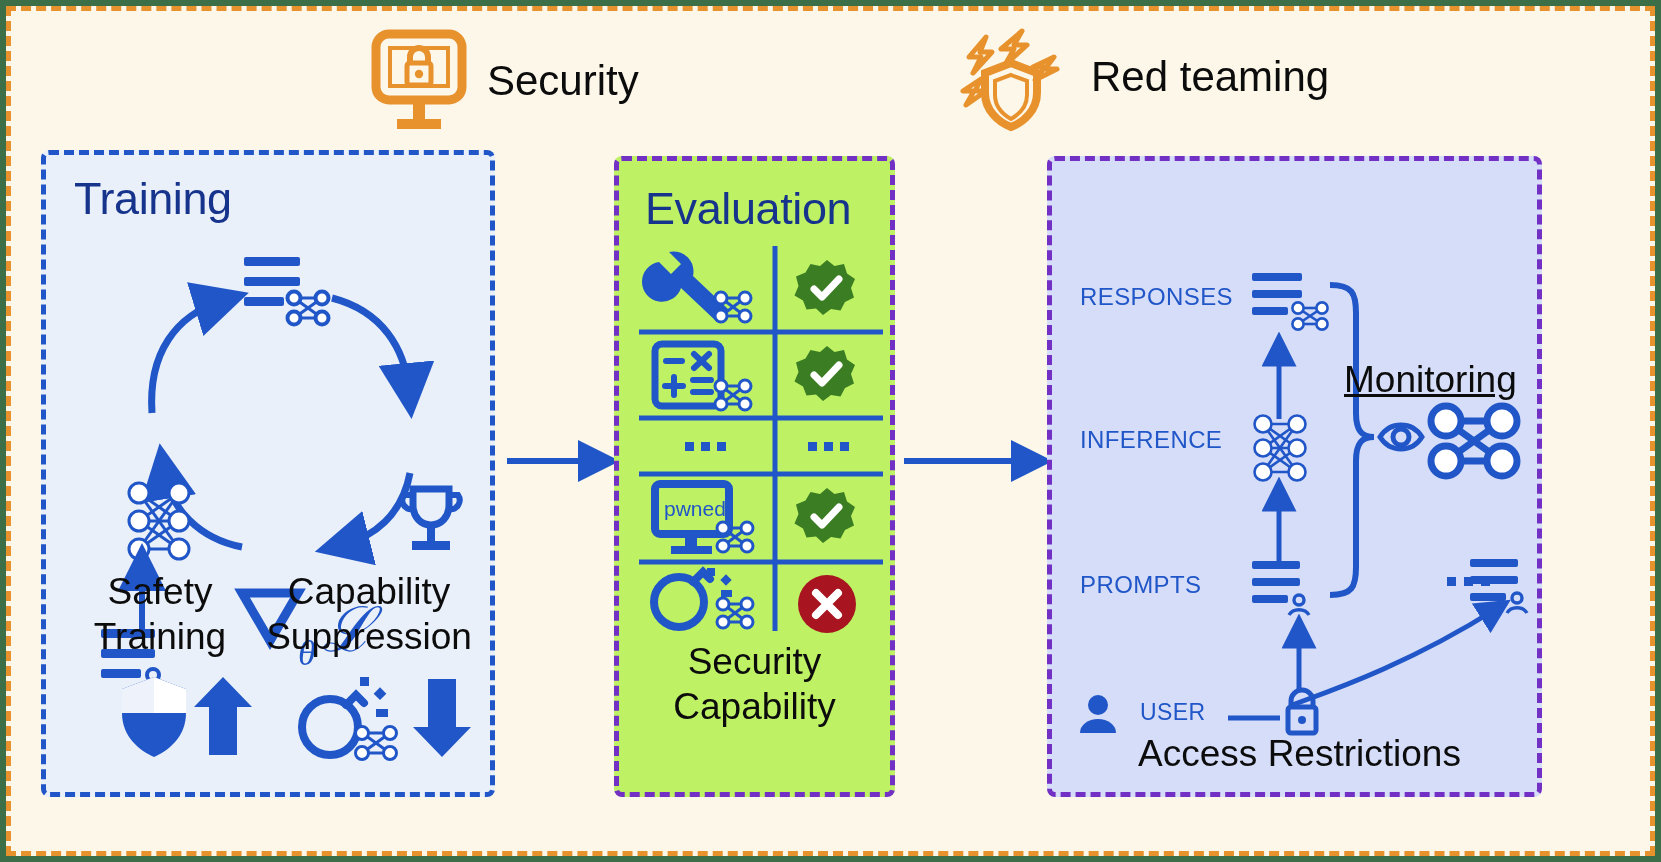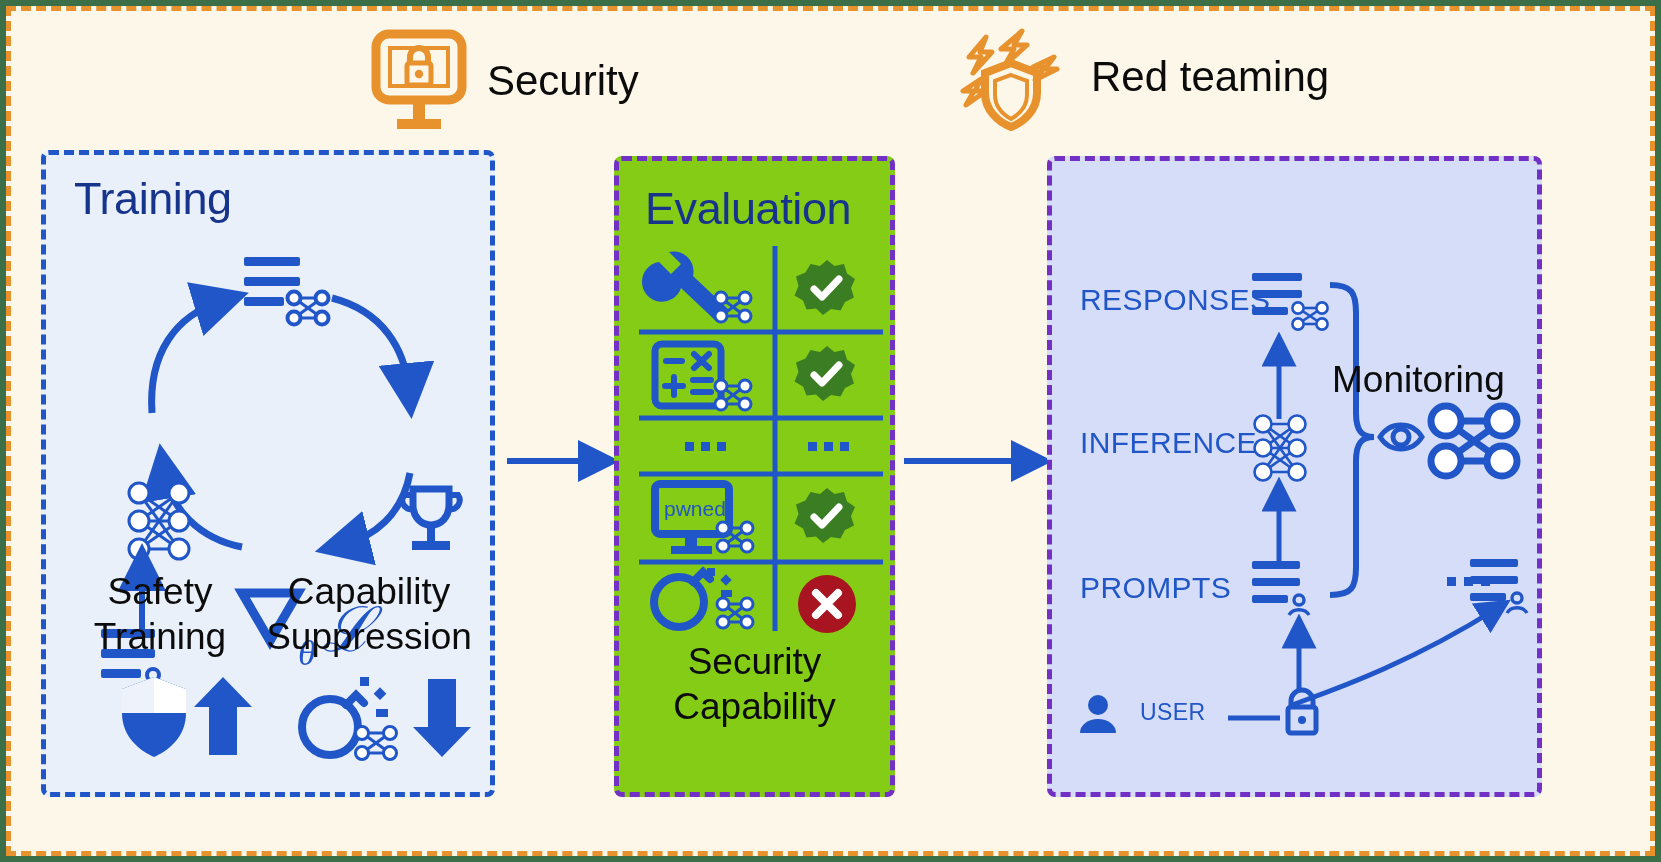--- a/index.html
+++ b/index.html
@@ -32,21 +32,21 @@
   }
   .panel-training {
     left: 30px; top: 139px;
     width: 454px; height: 647px;
     background: #e9f0fa;
     border: 5px dashed #2056c7;
   }
   .panel-eval {
     left: 603px; top: 145px;
     width: 281px; height: 641px;
-    background: #84cc16;
+    background: #bef264;
     border: 5px dashed #7230c4;
   }
   .panel-deploy {
     left: 1036px; top: 145px;
     width: 495px; height: 641px;
     background: #d5ddf8;
     border: 5px dashed #7230c4;
   }
   .panel-title {
     position: absolute;
@@ -81,21 +81,21 @@
     position: absolute;
     color: #0c0c0c;
     font-size: 37px;
     text-align: center;
     line-height: 1.22;
     white-space: nowrap;
   }
   .caps-blue {
     position: absolute;
     color: #2056c7;
-    font-size: 30px;
+    font-size: 24px;
     letter-spacing: 0.4px;
     white-space: nowrap;
   }
   svg { display: block; overflow: visible; }
 </style>
 </head>
 <body>
 
 <div id="stage">
   <div id="canvas">
@@ -525,21 +525,21 @@
                 <line x1="16" y1="56" x2="72" y2="56"></line>
               <circle cx="16" cy="16" r="15"></circle>
                 <circle cx="72" cy="16" r="15"></circle>
               <circle cx="16" cy="56" r="15"></circle>
                 <circle cx="72" cy="56" r="15"></circle>
             </g>
           </g>
         </svg>
       </div>
 
-      <div class="cap" style="left:280px; top:196px;">Monitoring</div>
+      <div class="cap" style="left:292px; top:196px;text-decoration:underline;">Monitoring</div>
 
       <div class="abs" style="left:395px; top:410px;">
         <svg width="56" height="20" viewBox="0 0 56 20">
           <g fill="#2056c7">
             <rect x="0" y="6" width="9" height="9"></rect>
               <rect x="17" y="6" width="9" height="9"></rect>
               <rect x="34" y="6" width="9" height="9"></rect>
           </g>
         </svg>
       </div>
@@ -592,16 +592,17 @@
           <circle cx="24" cy="37" r="4" fill="#2056c7"></circle>
         </svg>
       </div>
 
       <div class="abs" style="left:234px; top:462px;">
         <svg width="30" height="70" viewBox="0 0 30 70">
           <line x1="13" y1="66" x2="13" y2="8" stroke="#2056c7" stroke-width="5" marker-end="url(#ah-d1)"></line>
         </svg>
       </div>
 
+      <div class="cap" style="left:0px; top:570px; width:495px;">Access Restrictions</div>
     </div>
 
   </div>
 </div>
 
 </body></html>

